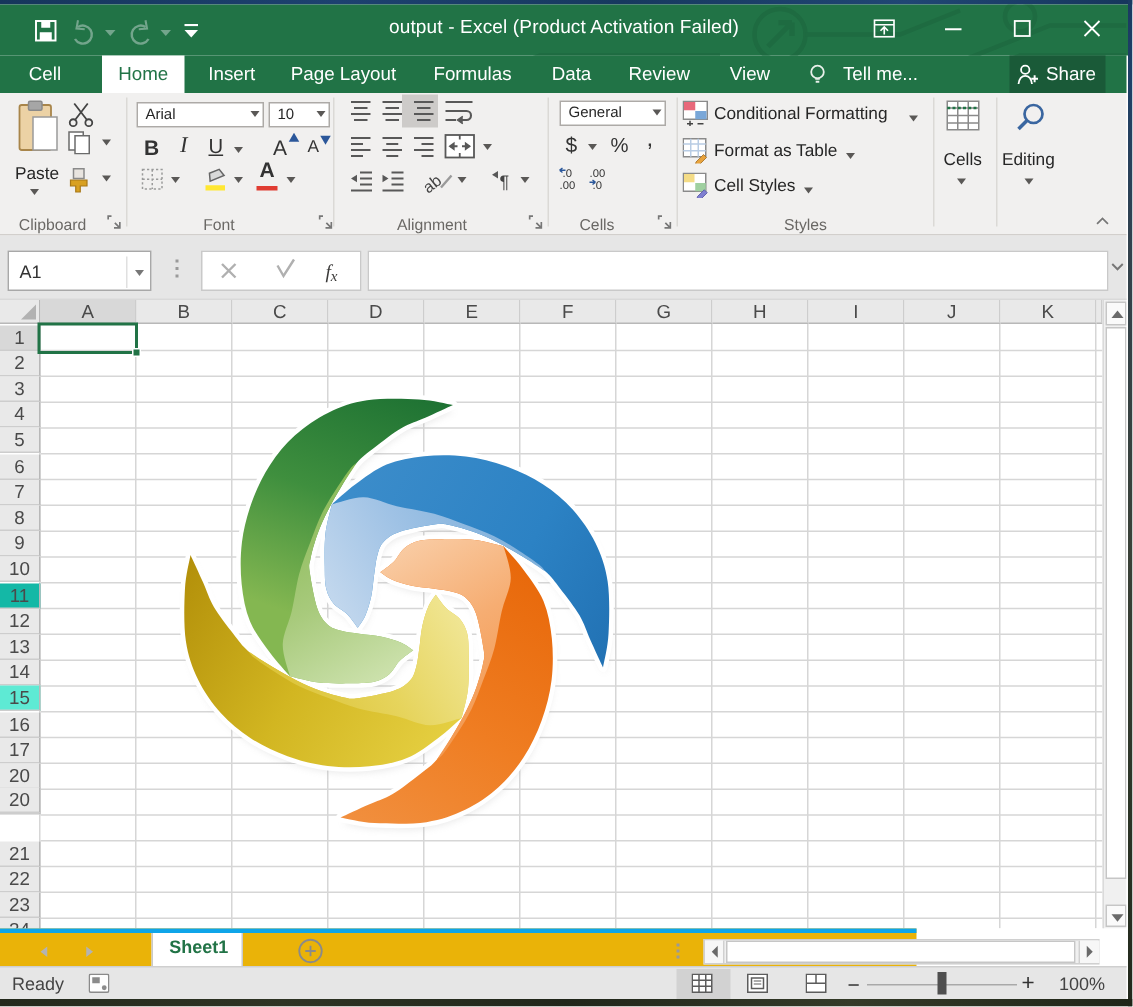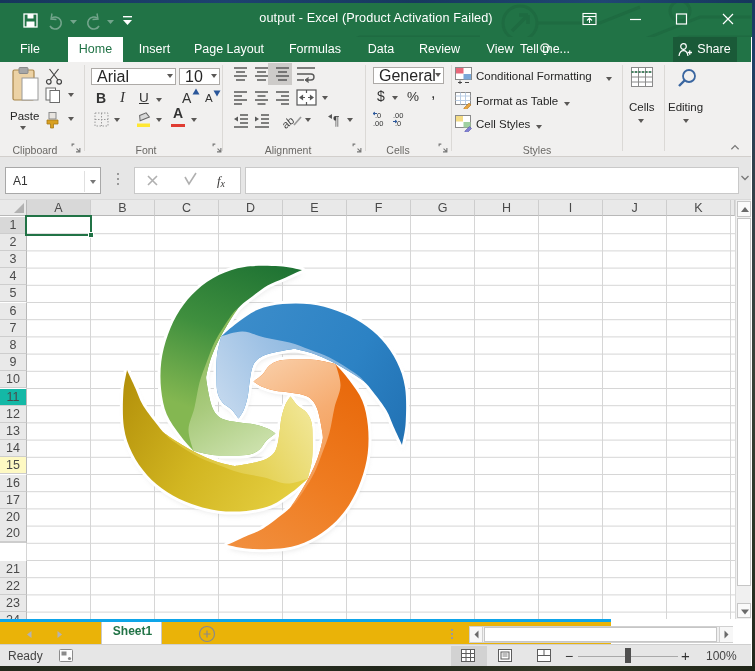--- a/index.html
+++ b/index.html
@@ -17,21 +17,21 @@
 .winbtn{position:absolute;top:0;height:33px;color:#fff}
 
 .tab{position:absolute;top:0;height:25px;line-height:24px;color:#fff;font-size:12.5px;text-align:center}
 .tab.active{background:#fff;color:#217346}
 #shareBtn{position:absolute;top:0;left:673px;width:64px;height:25px;background:#1a5a38;color:#fff;font-size:12.5px;line-height:24px;text-align:center;padding-left:18px}
 
 #ribbon{left:0;top:62px;width:751px;height:95px;background:#f1f0ef;border-bottom:1px solid #d2cfcc}
 .gdiv{position:absolute;top:3px;width:1px;height:86px;background:#dbd9d6}
 .glabel{position:absolute;top:82px;font-size:10.5px;color:#6a6865;width:120px;text-align:center;margin-left:-60px}
 .launch{position:absolute;width:10px;height:10px}
-.combo{position:absolute;background:#fff;border:1px solid #adaaa7;font-size:16px;color:#262626;line-height:15px;padding-left:5px}
+.combo{position:absolute;background:#fff;border:1px solid #adaaa7;font-size:10px;color:#262626;line-height:15px;padding-left:5px}
 .cdrop{position:absolute;right:2px;top:5px;width:0;height:0;border-left:3.5px solid transparent;border-right:3.5px solid transparent;border-top:4px solid #5a5856}
 .drop{position:absolute;width:0;height:0;border-left:3.5px solid transparent;border-right:3.5px solid transparent;border-top:4px solid #5a5856}
 .ricon{position:absolute}
 .rtxt{position:absolute;font-size:11.5px;color:#262626;white-space:nowrap}
 
 #fbar{left:0;top:157px;width:751px;height:43px;background:#e6e6e6;border-bottom:1px solid #d9d9d9}
 .wbox{position:absolute;background:#fff;border:1px solid #bdbab8}
 
 #sheet{left:0;top:200px;width:751px;height:419px;background:#fff;overflow:hidden}
 #cornerbox{position:absolute;left:0;top:0;width:27px;height:16px;background:#e9e9e9;border-right:1px solid #b8b8b8;border-bottom:1px solid #b8b8b8}
@@ -95,35 +95,35 @@
    <path d="M19.5 20 v-4.5 M17 17.5 l2.5 -2.5 2.5 2.5"></path>
    <line x1="60" y1="16.5" x2="71" y2="16.5" stroke-width="1.2"></line>
    <rect x="106.5" y="11" width="10" height="10" stroke-width="1.2"></rect>
    <path d="M153 11 l10 10 M163 11 l-10 10" stroke-width="1.2"></path>
   </g>
  </svg>
 </div>
 
 <div id="tabs" class="abs">
  <svg class="deco" width="751" height="25" style="left:0;top:0" viewBox="0 0 25 25" preserveAspectRatio="none"></svg>
- <div class="tab" style="left:8px;width:44px">File</div>
+ <div class="tab" style="left:8px;width:44px">Cell</div>
  <div class="tab active" style="left:68px;width:55px">Home</div>
  <div class="tab" style="left:132px;width:45px">Insert</div>
  <div class="tab" style="left:185px;width:88px">Page Layout</div>
  <div class="tab" style="left:281px;width:68px">Formulas</div>
  <div class="tab" style="left:361px;width:40px">Data</div>
  <div class="tab" style="left:412px;width:55px">Review</div>
  <div class="tab" style="left:479px;width:42px">View</div>
  <svg class="deco" style="left:538px;top:5px" width="14" height="16" viewBox="0 0 14 16">
   <g stroke="#e8f0ea" stroke-width="1.2" fill="none">
           <circle cx="7" cy="6" r="4.2"></circle>
           <path d="M5.5 10.5 h3 M5.8 12.5 h2.4"></path>
         </g>
  </svg>
- <div class="tab" style="left:520px;width:60px;text-align:left">Tell me...</div>
+ <div class="tab" style="left:552px;width:60px;text-align:right">Tell me...</div>
  <div id="shareBtn">Share</div>
  <svg class="deco" style="left:677px;top:5px" width="16" height="16" viewBox="0 0 16 16">
   <g stroke="#fff" stroke-width="1.2" fill="none">
           <circle cx="6.5" cy="4.5" r="2.8"></circle>
           <path d="M2 14 c0.5-3.6 2.2-5.4 4.5-5.4 s4 1.8 4.5 5.4"></path>
           <path d="M10.5 10.5 h4.5 M12.75 8.2 v4.6" stroke-width="1.3"></path>
         </g>
  </svg>
 </div>
 
@@ -407,21 +407,21 @@
 <div class="rowhdr" style="top:85.3px;height:17.2px;background:#e9e9e9;line-height:17.2px">5</div>
 <div class="rowhdr" style="top:102.5px;height:17.2px;background:#e9e9e9;line-height:17.2px">6</div>
 <div class="rowhdr" style="top:119.7px;height:17.2px;background:#e9e9e9;line-height:17.2px">7</div>
 <div class="rowhdr" style="top:136.9px;height:17.2px;background:#e9e9e9;line-height:17.2px">8</div>
 <div class="rowhdr" style="top:154.1px;height:17.2px;background:#e9e9e9;line-height:17.2px">9</div>
 <div class="rowhdr" style="top:171.3px;height:17.2px;background:#e9e9e9;line-height:17.2px">10</div>
 <div class="rowhdr" style="top:188.5px;height:17.2px;background:#14b8a6;line-height:17.2px">11</div>
 <div class="rowhdr" style="top:205.7px;height:17.2px;background:#e9e9e9;line-height:17.2px">12</div>
 <div class="rowhdr" style="top:222.9px;height:17.2px;background:#e9e9e9;line-height:17.2px">13</div>
 <div class="rowhdr" style="top:240.1px;height:17.2px;background:#e9e9e9;line-height:17.2px">14</div>
-<div class="rowhdr" style="top:257.3px;height:17.2px;background:#fef9c3;line-height:17.2px">15</div>
+<div class="rowhdr" style="top:257.3px;height:17.2px;background:#5eead4;line-height:17.2px">15</div>
 <div class="rowhdr" style="top:274.5px;height:17.2px;background:#e9e9e9;line-height:17.2px">16</div>
 <div class="rowhdr" style="top:291.7px;height:17.2px;background:#e9e9e9;line-height:17.2px">17</div>
 <div class="rowhdr" style="top:308.9px;height:17.2px;background:#e9e9e9;line-height:17.2px">20</div>
 <div class="rowhdr" style="top:326.1px;height:17.2px;background:#e9e9e9;line-height:17.2px">19</div>
 <div class="rowhdr" style="top:325px;height:17.2px;background:#e9e9e9;line-height:17.2px">20</div>
 <div class="rowhdr" style="top:360.5px;height:17.2px;background:#e9e9e9;line-height:17.2px">21</div>
 <div class="rowhdr" style="top:377.7px;height:17.2px;background:#e9e9e9;line-height:17.2px">22</div>
 <div class="rowhdr" style="top:394.9px;height:17.2px;background:#e9e9e9;line-height:17.2px">23</div>
 <div class="rowhdr" style="top:412.1px;height:17.2px;background:#e9e9e9;line-height:17.2px">24</div>
 <div class="abs" style="left:25px;top:14.5px;width:67px;height:21px;border:2px solid #217346;background:transparent"></div>

